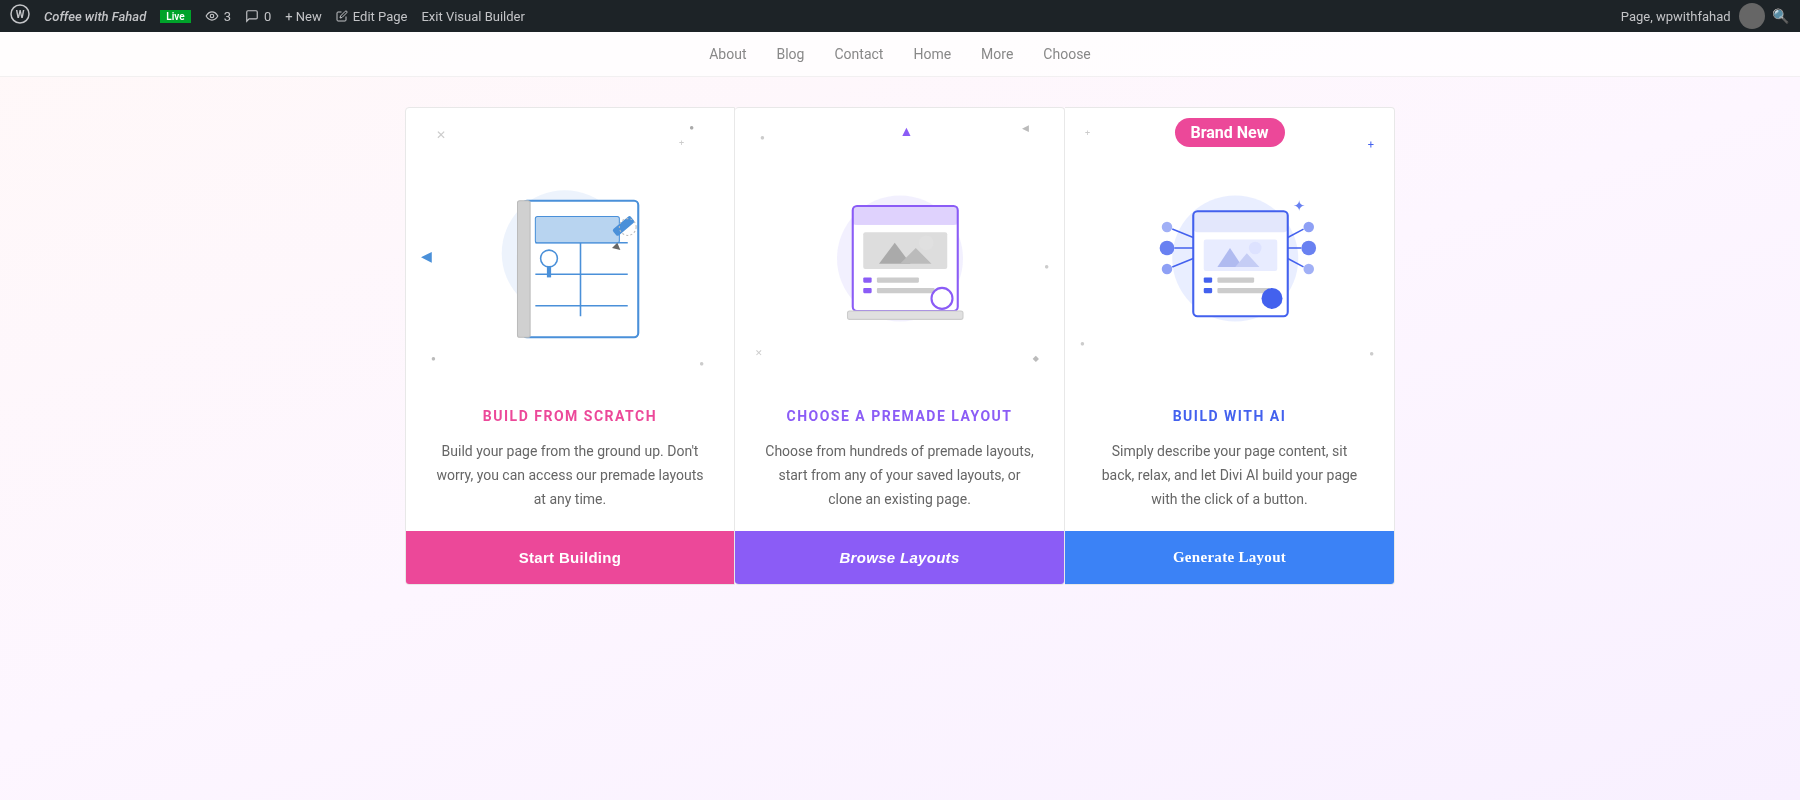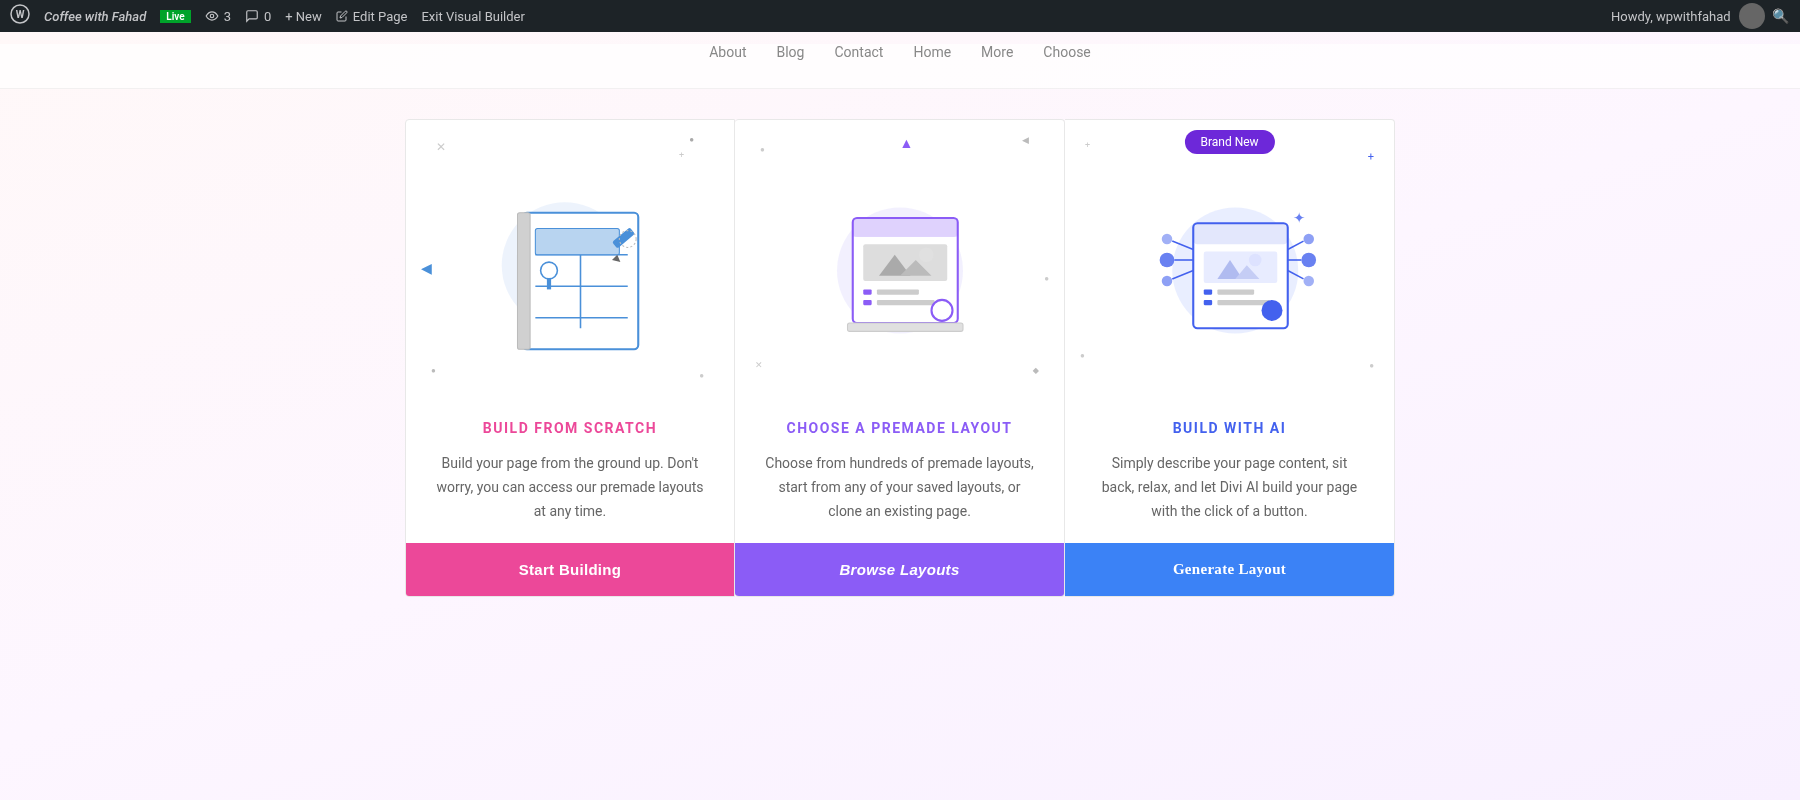--- a/index.html
+++ b/index.html
@@ -87,27 +87,26 @@
       flex-direction: column;
       align-items: center;
       background: linear-gradient(160deg, #fff8f8 0%, #fdf6ff 50%, #f8f0ff 100%);
     }
 
     
     #nav-bar {
       width: 100%;
       height: 45px;
       display: flex;
-      align-items: flex-start;
+      align-items: center;
       justify-content: center;
       gap: 30px;
       padding: 0 40px;
       background: rgba(255,255,255,0.7);
       border-bottom: 1px solid rgba(0,0,0,0.05);
-      margin-top: 12px;
     }
     .nav-item {
       color: #888;
       font-size: 14px;
       cursor: pointer;
     }
 
     
     #cards-container {
       display: flex;
@@ -182,24 +181,24 @@
     }
     .btn-blue { background: #ec4899; }
     .btn-purple { background: #8b5cf6; font-style: italic; }
     .btn-indigo { background: #3b82f6; font-family: Liberation Serif, serif; }
 
     .brand-new-badge {
       position: absolute;
       top: 10px;
       left: 50%;
       transform: translateX(-50%);
-      background: #6d28d9;
+      background: #ec4899;
       color: #fff;
-      font-size: 12px;
-      font-weight: 400;
+      font-size: 16px;
+      font-weight: 700;
       padding: 5px 16px;
       border-radius: 20px;
       white-space: nowrap;
       z-index: 10;
     }
 
     
     .illustration-svg {
       width: 210px;
       height: 210px;
@@ -249,21 +248,21 @@
           <path d="M11 4H4a2 2 0 0 0-2 2v14a2 2 0 0 0 2 2h14a2 2 0 0 0 2-2v-7"></path>
           <path d="M18.5 2.5a2.121 2.121 0 0 1 3 3L12 15l-4 1 1-4 9.5-9.5z"></path>
         </svg>
       <span>Edit Page</span>
     </span>
 
     <span class="admin-bar-item">Exit Visual Builder</span>
   </div>
 
   <div class="admin-bar-right">
-    <span class="howdy-text">Howdy, wpwithfahad</span>
+    <span class="howdy-text">Page, wpwithfahad</span>
     <span class="avatar-placeholder"></span>
     <span class="search-icon-admin">🔍</span>
   </div>
 </div>
 
 <div id="page-content">
 
   <div id="nav-bar">
     <span class="nav-item">About</span>
     <span class="nav-item">Blog</span>

